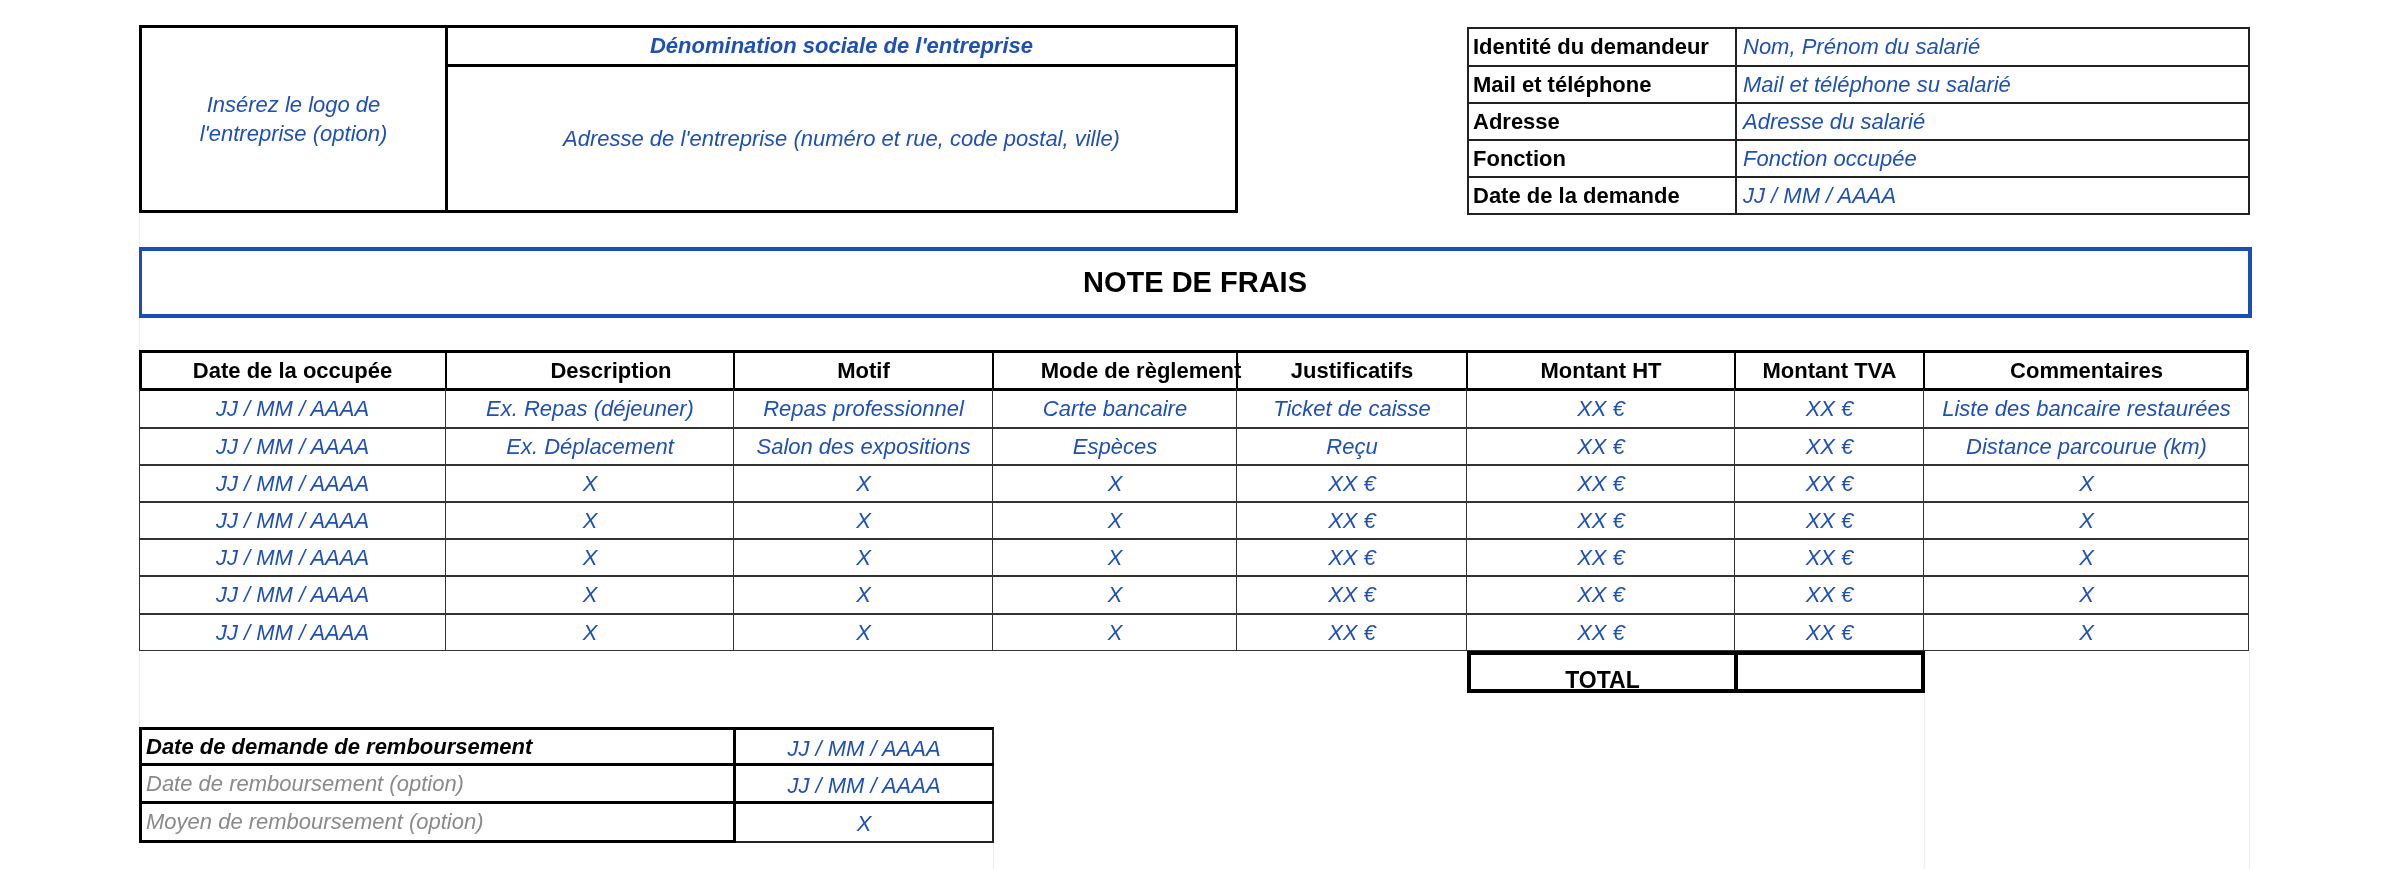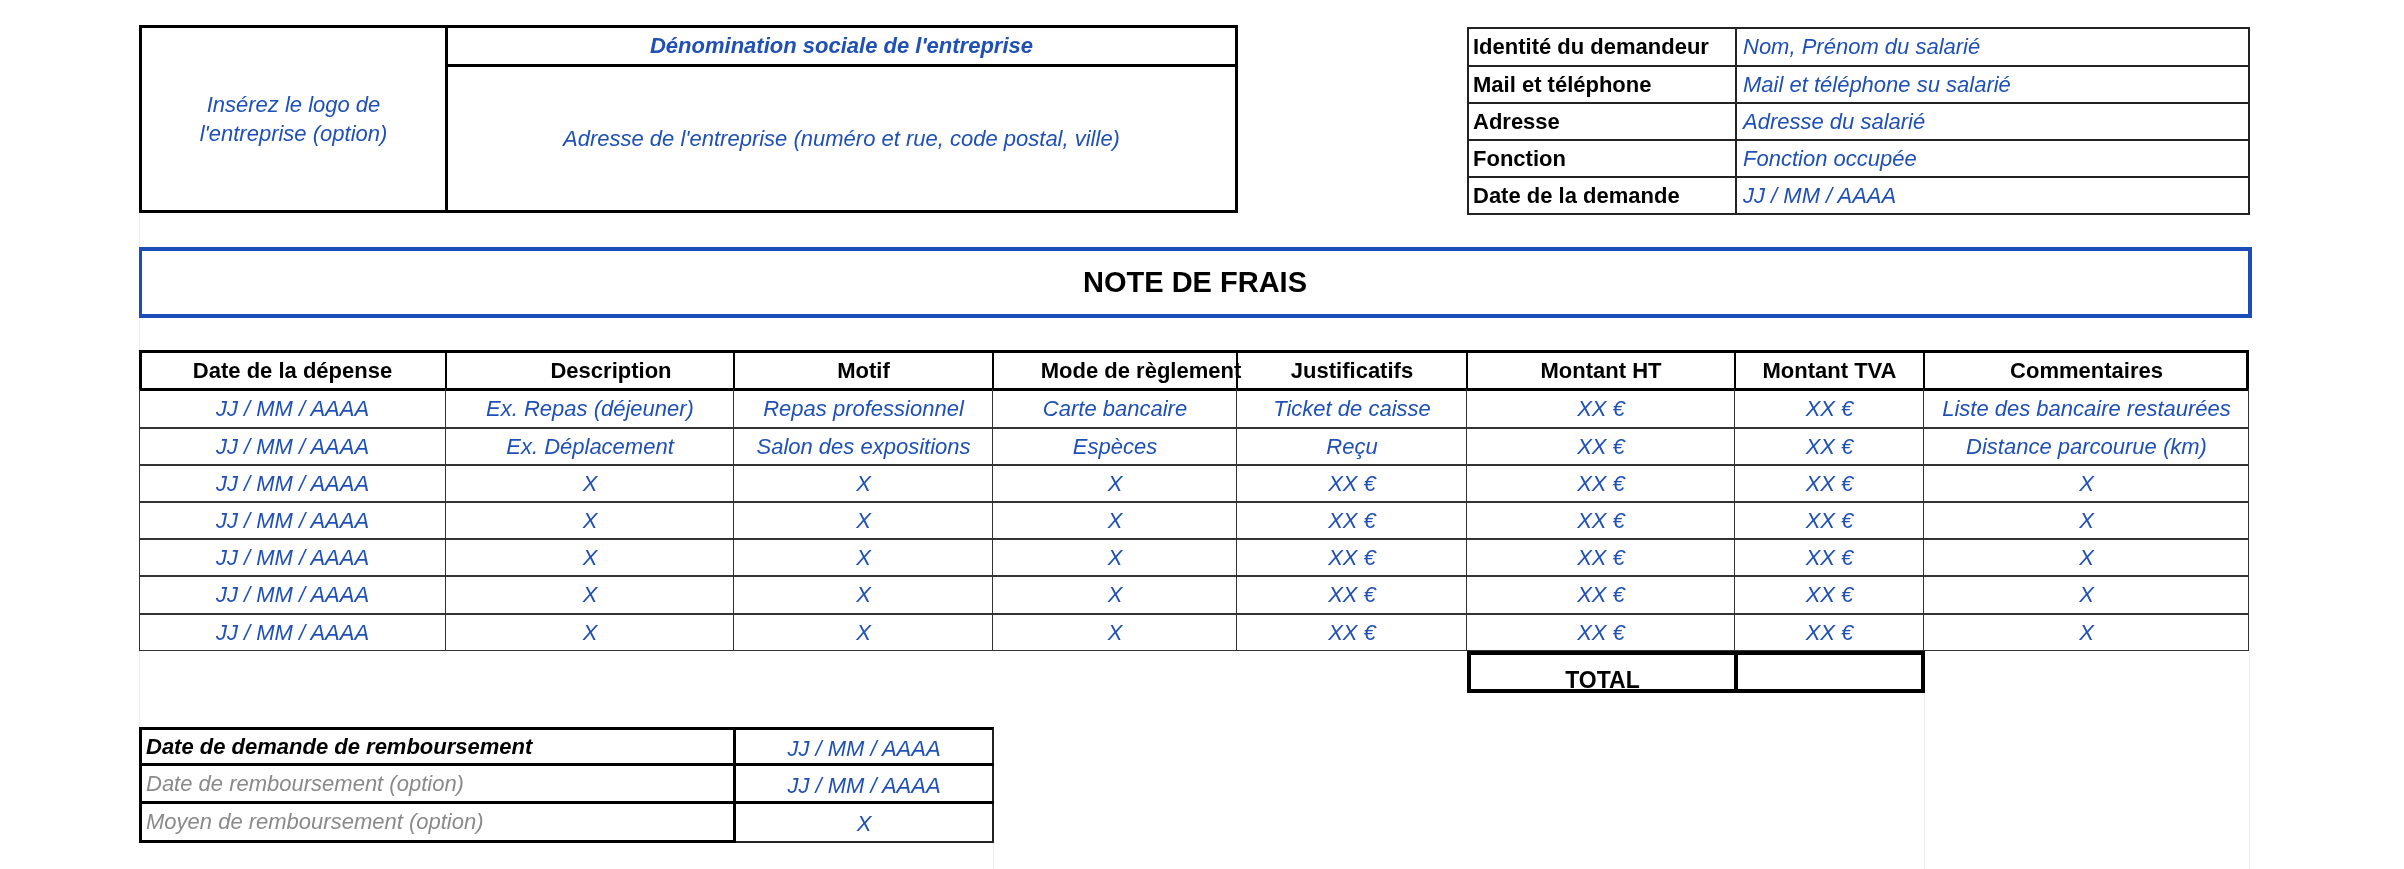--- a/index.html
+++ b/index.html
@@ -75,21 +75,21 @@
     <div class="abs" style="left:992px;top:350px;width:2px;height:39px;background:#000;"></div>
     <div class="abs" style="left:992px;top:389px;width:1px;height:262px;background:#333;"></div>
     <div class="abs" style="left:1236px;top:350px;width:2px;height:39px;background:#000;"></div>
     <div class="abs" style="left:1236px;top:389px;width:1px;height:262px;background:#333;"></div>
     <div class="abs" style="left:1466px;top:350px;width:2px;height:39px;background:#000;"></div>
     <div class="abs" style="left:1466px;top:389px;width:1px;height:262px;background:#333;"></div>
     <div class="abs" style="left:1734px;top:350px;width:2px;height:39px;background:#000;"></div>
     <div class="abs" style="left:1734px;top:389px;width:1px;height:262px;background:#333;"></div>
     <div class="abs" style="left:1923px;top:350px;width:2px;height:39px;background:#000;"></div>
     <div class="abs" style="left:1923px;top:389px;width:1px;height:262px;background:#333;"></div>
-    <div class="cell bold" style="left:139px;top:353px;width:307px;height:36px;font-size:22px;">Date de la dépense</div>
+    <div class="cell bold" style="left:139px;top:353px;width:307px;height:36px;font-size:22px;">Date de la occupée</div>
     <div class="cell bold" style="left:446px;top:353px;width:288px;height:36px;font-size:22px;padding-left:42px;">Description</div>
     <div class="cell bold" style="left:734px;top:353px;width:259px;height:36px;font-size:22px;">Motif</div>
     <div class="cell bold" style="left:1019px;top:353px;width:244px;height:36px;font-size:22px;">Mode de règlement</div>
     <div class="cell bold" style="left:1237px;top:353px;width:230px;height:36px;font-size:22px;">Justificatifs</div>
     <div class="cell bold" style="left:1467px;top:353px;width:268px;height:36px;font-size:22px;">Montant HT</div>
     <div class="cell bold" style="left:1735px;top:353px;width:189px;height:36px;font-size:22px;">Montant TVA</div>
     <div class="cell bold" style="left:1924px;top:353px;width:325px;height:36px;font-size:22px;">Commentaires</div>
     <div class="abs" style="left:139px;top:389px;width:2110px;height:38px;"></div>
     <div class="cell blue" style="left:139px;top:391px;width:307px;height:36px;font-size:22px;">JJ / MM / AAAA</div>
     <div class="cell blue" style="left:446px;top:391px;width:288px;height:36px;font-size:22px;">Ex. Repas (déjeuner)</div>

